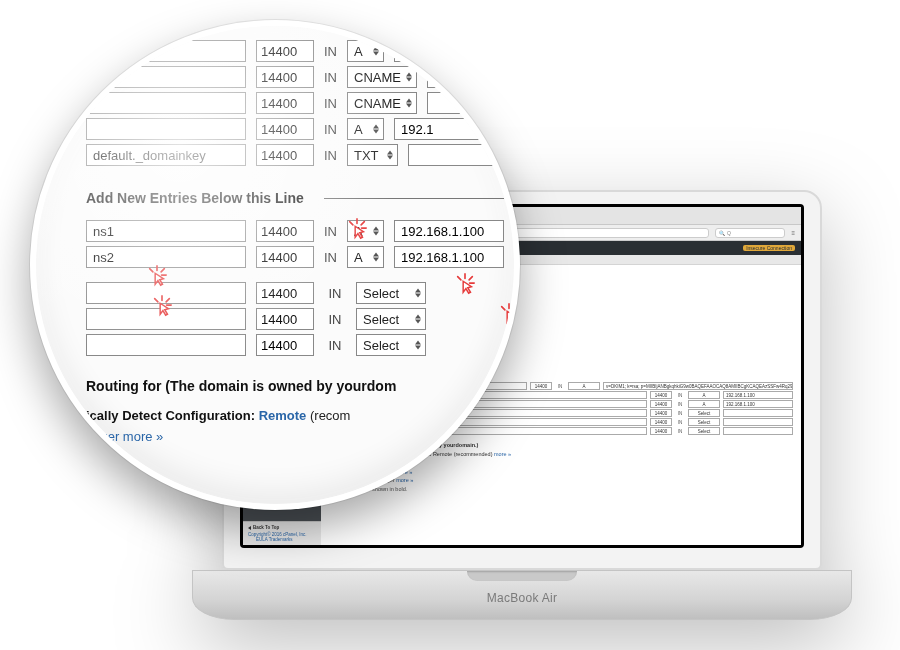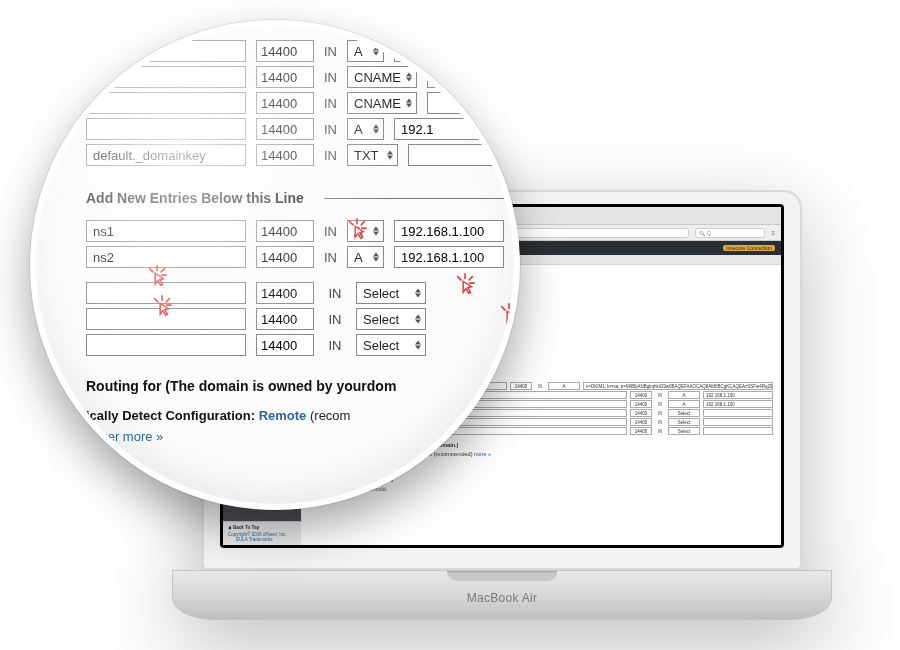--- a/index.html
+++ b/index.html
@@ -1,21 +1,21 @@
 <!DOCTYPE html>
 <html><head>
 <meta charset="utf-8">
 <style>
   html,body{margin:0;padding:0;width:900px;height:650px;background:#fff;font-family:"Helvetica Neue",Arial,sans-serif;overflow:hidden;position:relative}
   *{box-sizing:border-box}
 
   
   .laptop{
     position:absolute;
-    left:172px; top:190px;
+    left:192px; top:190px;
     width:660px; height:430px;
     filter:drop-shadow(0 25px 40px rgba(0,0,0,.25));
   }
   .lid{
     position:absolute; left:30px; top:0; right:30px; height:380px;
     background:#f3f3f3;
     border:2px solid #d9d9d9;
     border-radius:18px 18px 6px 6px;
   }
   .bezel{

